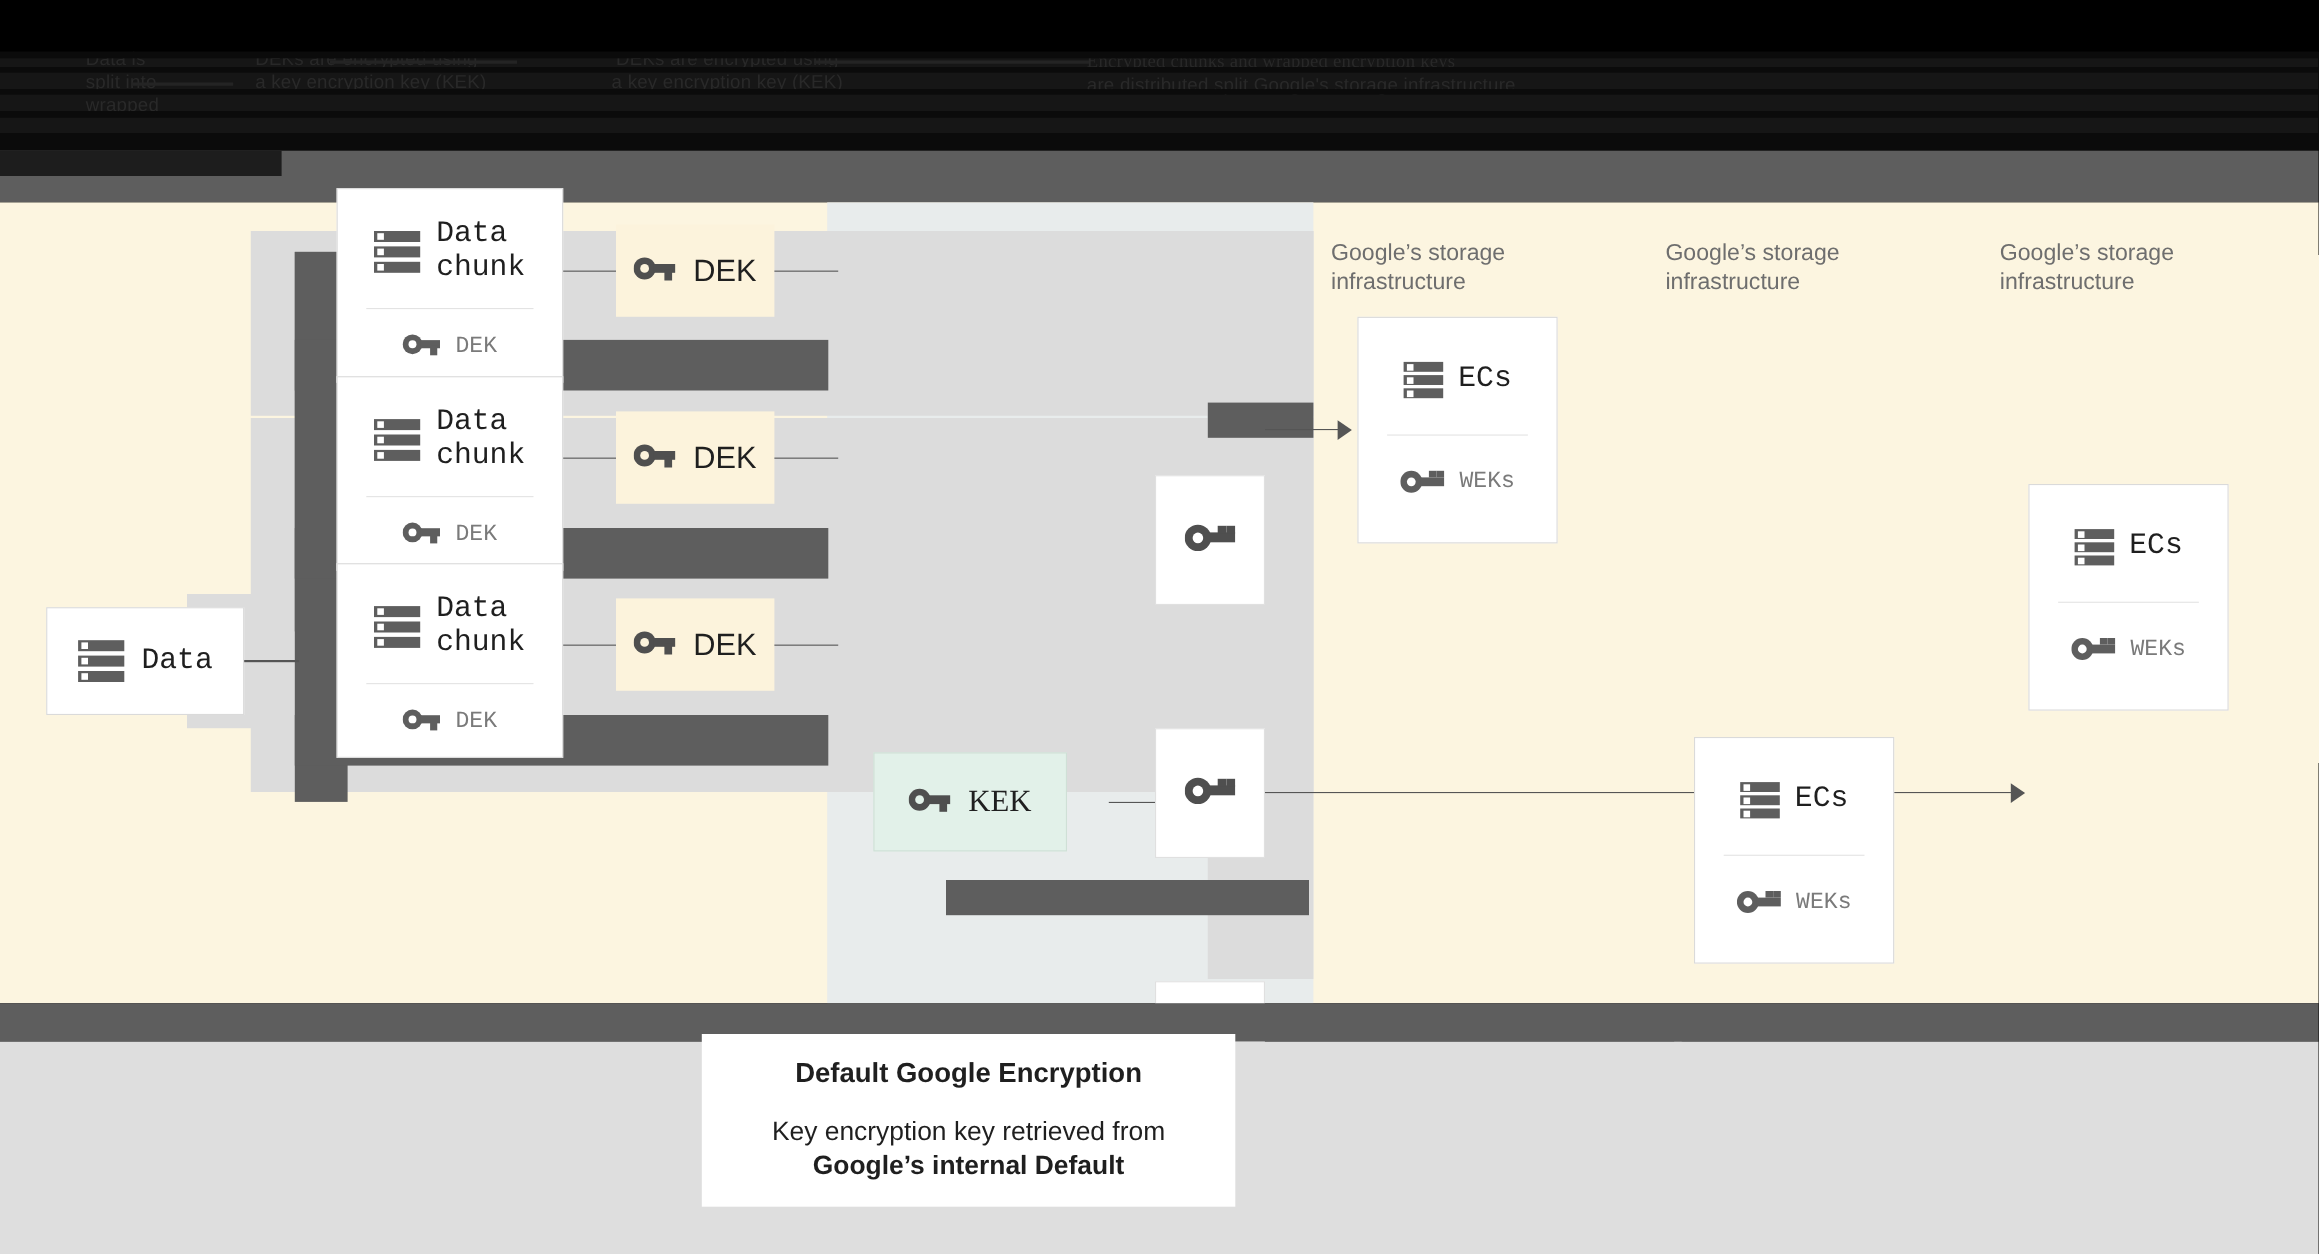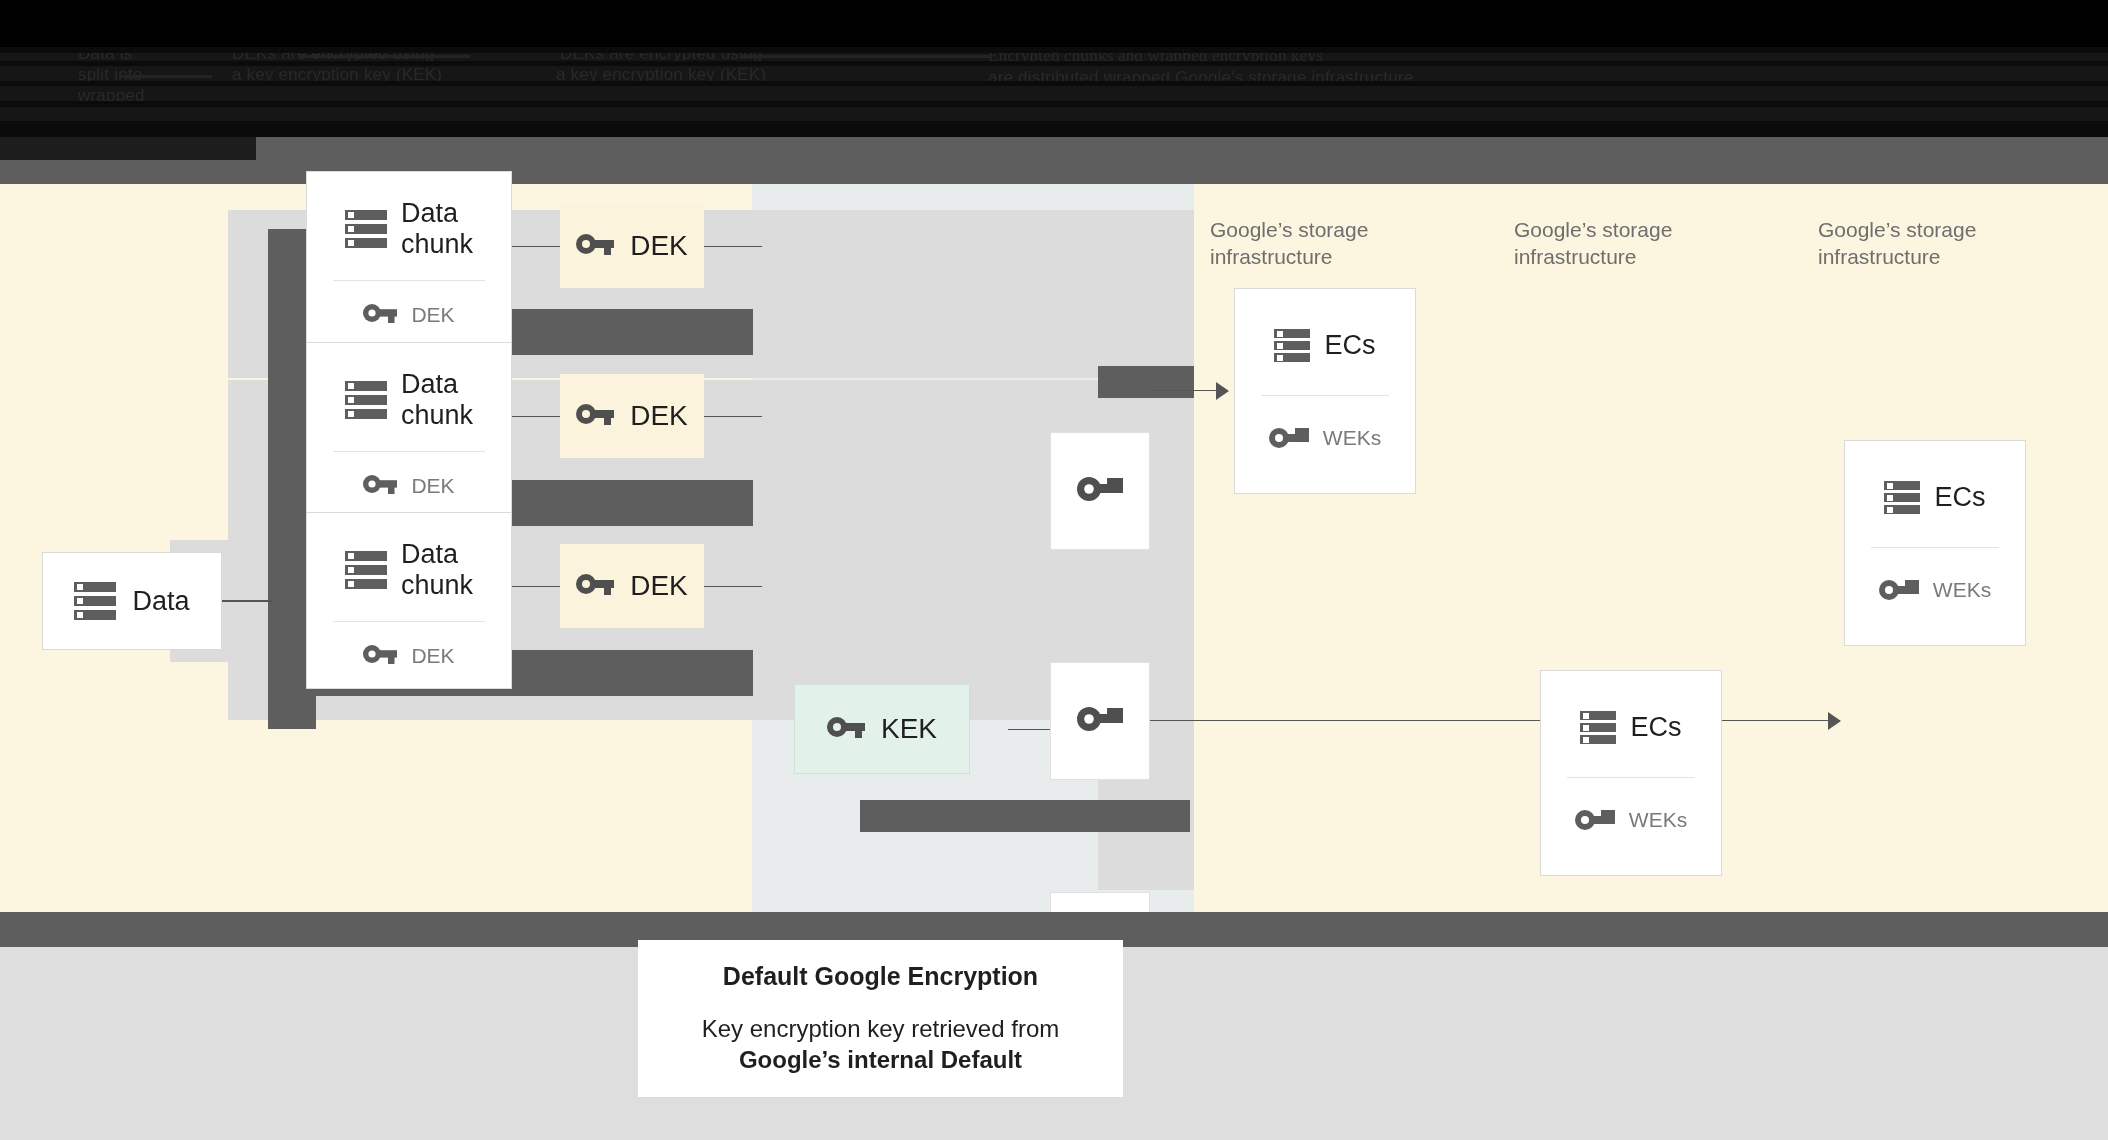--- a/index.html
+++ b/index.html
@@ -16,21 +16,21 @@
   .grayrule{position:absolute;left:0;top:137px;width:2108px;height:47px;background:#5e5e5e;}
   .blacknotch{position:absolute;left:0;top:137px;width:256px;height:23px;background:#1d1d1d;}
 
   
   .canvas{position:absolute;left:0;top:184px;width:2108px;height:728px;background:#fcf5e0;}
   .band-blue{position:absolute;left:752px;top:0;width:442px;height:728px;background:#e8ecec;}
   .rowband{position:absolute;background:#dcdcdc;}
   .vline{position:absolute;background:#5e5e5e;}
 
   
-  .card{position:absolute;background:#fff;border:1px solid #dadada;box-sizing:border-box;}
+  .card{position:absolute;background:#fff;border:1px solid #dadada;box-sizing:border-box;font-family:Liberation Mono, monospace;}
   .card .top{display:flex;align-items:center;justify-content:center;gap:14px;}
   .card .divider{height:1px;background:#e3e3e3;}
   .card .bot{display:flex;align-items:center;justify-content:center;gap:14px;}
   .lbl-main{font-size:27px;color:#1f1f1f;line-height:31px;}
   .lbl-sub{font-size:21px;color:#7a7a7a;}
 
   .keybox{position:absolute;background:#fcf3dc;display:flex;align-items:center;justify-content:center;gap:16px;}
   .keybox .lbl{font-size:28px;color:#1f1f1f;}
   .kekbox{position:absolute;background:#e2f1e9;border:1px solid #cfe0d6;display:flex;align-items:center;justify-content:center;gap:16px;box-sizing:border-box;}
   .kekbox .lbl{font-size:28px;color:#1f1f1f;}
@@ -70,21 +70,21 @@
   <div class="topband"></div>
   <div class="textband">
     <div class="smudge" style="left:78px;top:-4px;">Data is</div>
     <div class="smudge" style="left:78px;top:17px;">split into</div>
     <div class="smudge" style="left:78px;top:38px;">wrapped</div>
     <div class="smudge" style="left:232px;top:-4px;">DEKs are encrypted using</div>
     <div class="smudge" style="left:232px;top:17px;">a key encryption key (KEK)</div>
     <div class="smudge" style="left:560px;top:-4px;">DEKs are encrypted using</div>
     <div class="smudge" style="left:556px;top:17px;">a key encryption key (KEK)</div>
     <div class="smudge" style="left:988px;top:-2px;font-family:Liberation Serif, serif;">Encrypted chunks and wrapped encryption keys</div>
-    <div class="smudge" style="left:988px;top:20px;">are distributed wrapped Google's storage infrastructure</div>
+    <div class="smudge" style="left:988px;top:20px;">are distributed split Google's storage infrastructure</div>
 
     <div class="strike" style="left:0;top:0;width:2108px;height:6px;"></div>
     <div class="strike" style="left:0;top:14px;width:2108px;height:5px;"></div>
     <div class="strike" style="left:0;top:34px;width:2108px;height:5px;"></div>
     <div class="strike" style="left:0;top:54px;width:2108px;height:6px;"></div>
     <div class="strike" style="left:0;top:74px;width:2108px;height:16px;"></div>
     <div class="strike2" style="left:120px;top:28px;width:92px;height:3px;"></div>
     <div class="strike2" style="left:300px;top:8px;width:170px;height:3px;"></div>
     <div class="strike2" style="left:740px;top:8px;width:250px;height:3px;"></div>
   </div>
@@ -224,21 +224,21 @@
             <rect x="28" y="13" width="7" height="10" fill="#4f4f4f"></rect>
           </svg>
       </span>
       <span class="lbl">DEK</span>
     </div>
 
     <div class="conn" style="left:704px;top:62px;width:58px;height:1px;background:#555;"></div>
     <div class="conn" style="left:704px;top:232px;width:58px;height:1px;background:#555;"></div>
     <div class="conn" style="left:704px;top:402px;width:58px;height:1px;background:#555;"></div>
 
-    <div class="kekbox" style="left:794px;top:500px;width:176px;height:90px;">
+    <div class="kekbox" style="left:794px;top:500px;width:176px;height:90px;font-family:Liberation Serif, serif;">
       <span class="keyic">
         <svg width="38" height="24" viewBox="0 0 38 24">
             <circle cx="10" cy="12" r="10" fill="#4f4f4f"></circle>
             <circle cx="10" cy="12" r="4" fill="#e2f1e9"></circle>
             <rect x="18" y="8" width="20" height="8" fill="#4f4f4f"></rect>
             <rect x="28" y="13" width="7" height="10" fill="#4f4f4f"></rect>
           </svg>
       </span>
       <span class="lbl">KEK</span>
     </div>

